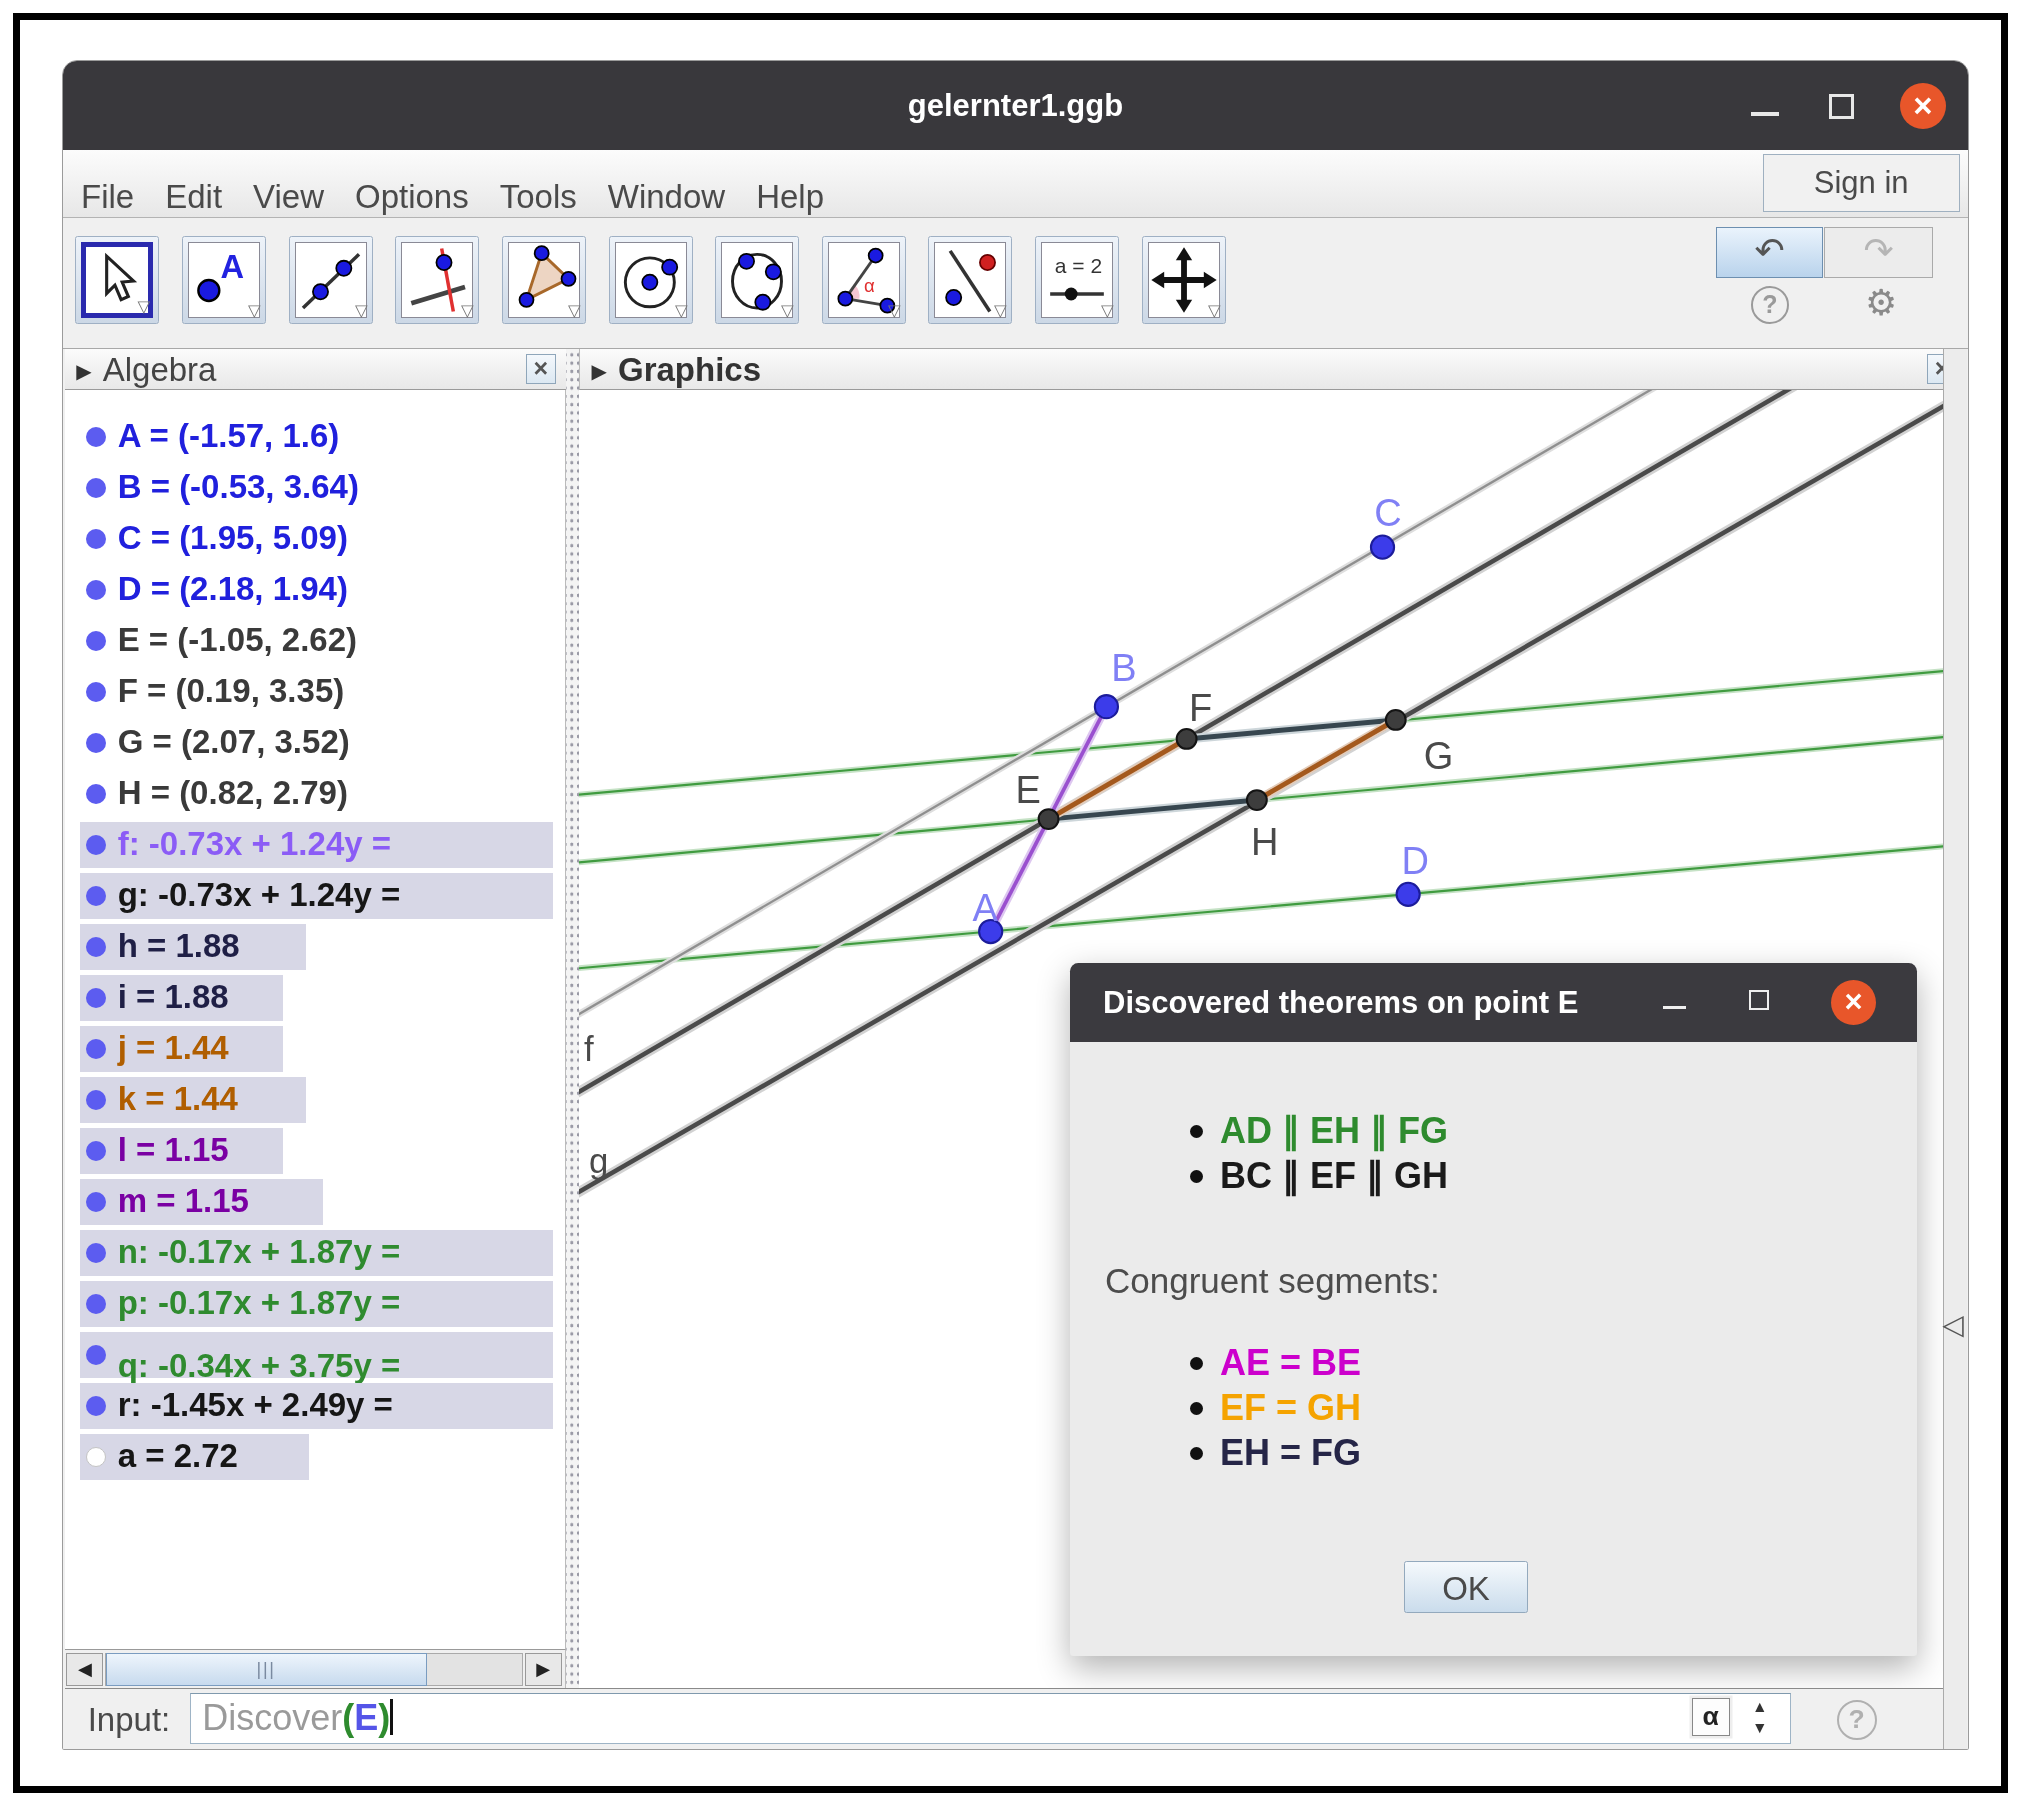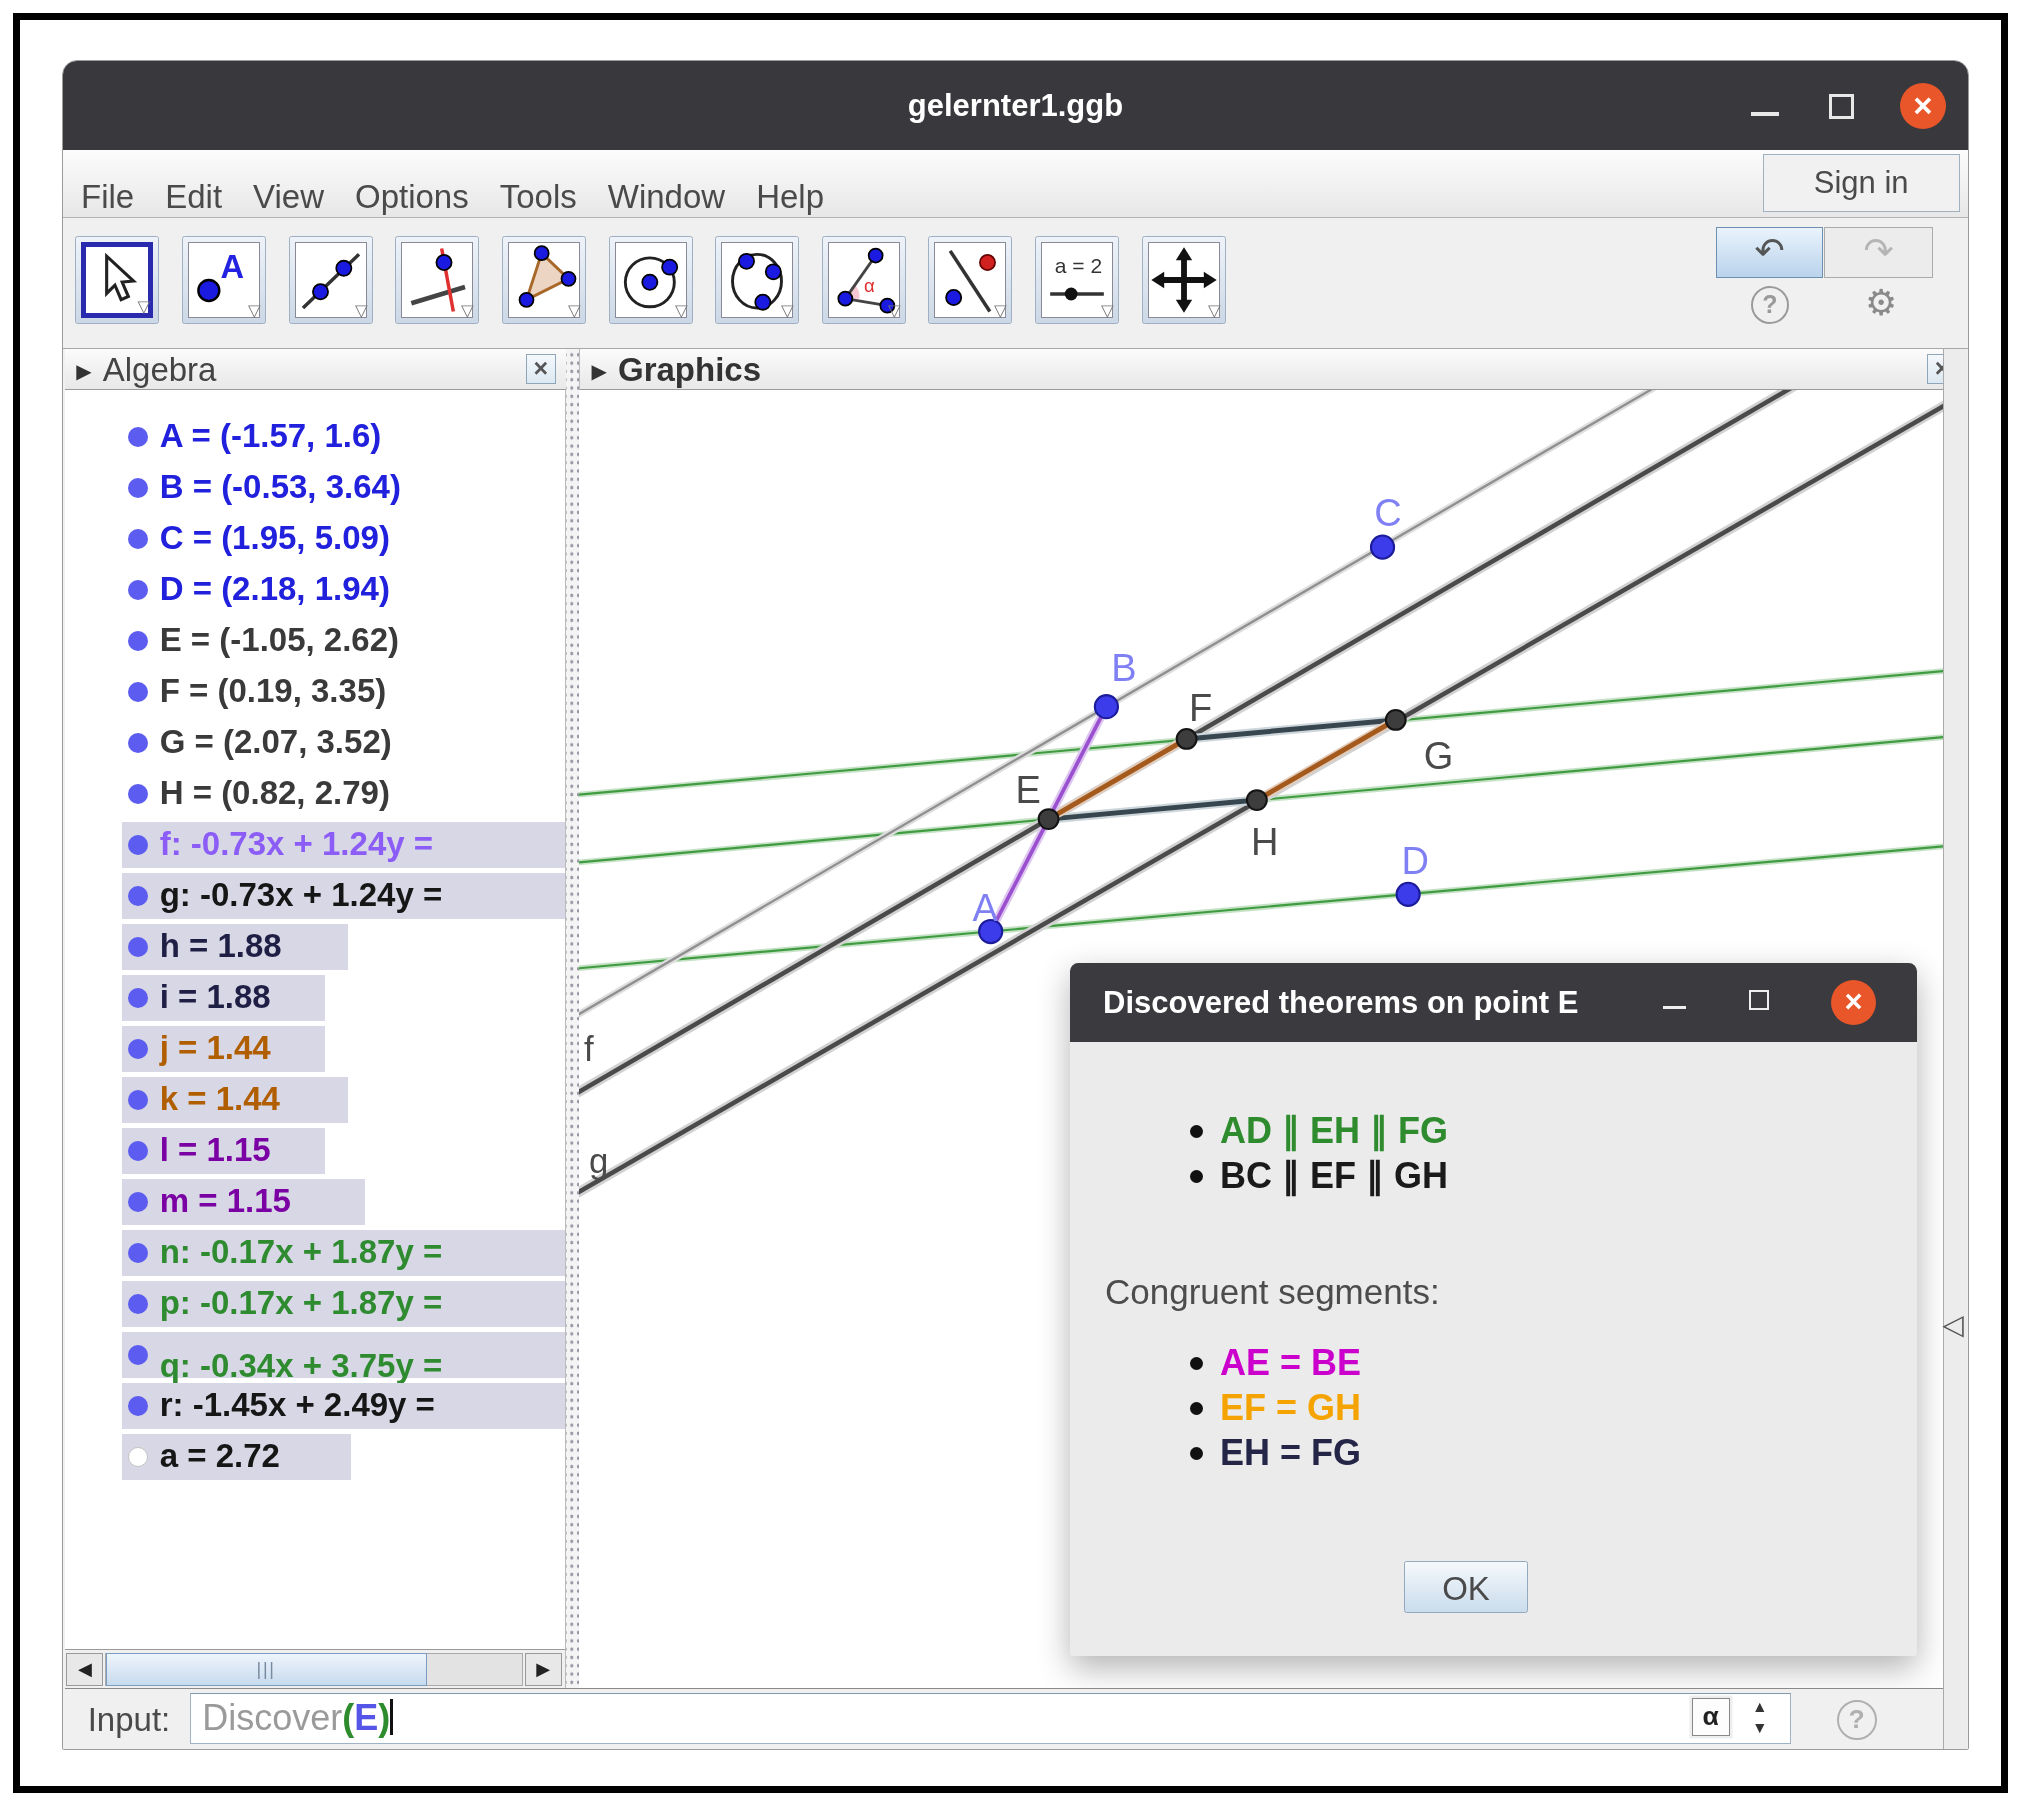--- a/index.html
+++ b/index.html
@@ -44,21 +44,21 @@
   #alg-head{left:1.7px;width:501px;}
   #gfx-head{left:516px;width:1388px;border-left:0.8px solid #bbb;}
   .phead .caret{position:absolute;left:11.6px;top:10px;font-size:20px;color:#333;}
   .phead .ptitle{position:absolute;left:38px;top:1.7px;font-size:33px;color:#444;}
   #gfx-head .ptitle{font-weight:bold;color:#333;}
   .phead .pclose{position:absolute;right:10px;top:5px;width:30px;height:30px;border:1.7px solid #8fa6ba;
        background:linear-gradient(#f4f8fc,#dce8f2);color:#555;font-size:25px;font-weight:bold;
        text-align:center;line-height:26.5px;}
   
   #alg-list{position:absolute;left:1.7px;top:329px;width:501px;height:1259px;background:#fff;
-       overflow:hidden;padding-top:21.5px;border-right:0.8px solid #bbb;padding-left:42px;}
+       overflow:hidden;padding-top:21.5px;border-right:0.8px solid #bbb;}
   .arow{position:relative;height:51px;}
   .arow .hl{position:absolute;left:15px;top:2.5px;height:46px;background:#d7d7e6;}
   .arow .dot{position:absolute;left:21.5px;top:15.7px;width:20px;height:20px;border-radius:50%;}
   .arow .atext{position:absolute;left:53px;top:5px;font-size:33px;font-weight:bold;white-space:nowrap;}
   
   #alg-scroll{position:absolute;left:1.7px;top:1588px;width:501px;height:39px;background:#f0f0f0;
        border-top:1.7px solid #999;border-right:0.8px solid #bbb;}
   .sb-btn{position:absolute;top:2.5px;width:37px;height:33px;background:#e8e8e8;border:0.8px solid #999;
        color:#222;font-size:18px;text-align:center;line-height:31px;}
   #sb-left{left:1.7px;} #sb-right{left:460px;}
@@ -77,21 +77,21 @@
   
   #dialog{position:absolute;left:491px;top:573px;width:847px;height:693px;background:#ebebeb;
        border-radius:10px 10px 3.3px 3.3px;box-shadow:0 11.6px 33px rgba(0,0,0,0.30);}
   #dlg-bar{position:absolute;left:0;top:0;width:100%;height:79px;background:#3b3a3f;border-radius:8.3px 8.3px 0 0;}
   #dlg-title{position:absolute;left:33px;top:0;height:79px;line-height:79px;color:#fff;font-size:31px;font-weight:bold;}
   .dlg-min{position:absolute;left:593px;top:43px;width:23px;height:3.3px;background:#efefef;}
   .dlg-max{position:absolute;left:679px;top:27px;width:20px;height:20px;border:2.5px solid #efefef;}
   .dlg-close{position:absolute;left:761px;top:17.4px;width:45px;height:45px;border-radius:50%;background:#e8562a;
        color:#fff;font-size:31px;font-weight:bold;text-align:center;line-height:43px;}
   .dlg-h{position:absolute;left:35px;font-size:35px;color:#4c4c4c;white-space:nowrap;}
-  #dlg-h1{top:82px;} #dlg-h2{top:309px;}
+  #dlg-h1{top:82px;} #dlg-h2{top:298px;}
   .dlg-list{position:absolute;left:120px;}
   #dlg-list1{top:147px;} #dlg-list2{top:379px;}
   .dlg-item{position:relative;height:45px;padding-left:30px;font-size:36px;font-weight:bold;white-space:nowrap;}
   .dlg-item .b{position:absolute;left:0;top:15px;width:13.2px;height:13.2px;border-radius:50%;background:#111;}
   #dlg-ok{position:absolute;left:334px;top:598px;width:124px;height:52px;border:1.7px solid #93a9bd;border-radius:2.5px;
        background:linear-gradient(#f5f9fc,#cadcec);color:#4a4a4a;font-size:33px;text-align:center;line-height:53px;}
   
   #inputbar{position:absolute;left:1.7px;top:1627px;width:1878px;height:62px;background:#f0f0f0;border-top:1.7px solid #8a8a8a;}
   #input-label{position:absolute;left:23px;top:11.6px;font-size:33px;color:#4a4a4a;}
   #input-field{position:absolute;left:125px;top:4.1px;width:1601px;height:51px;background:#fff;

